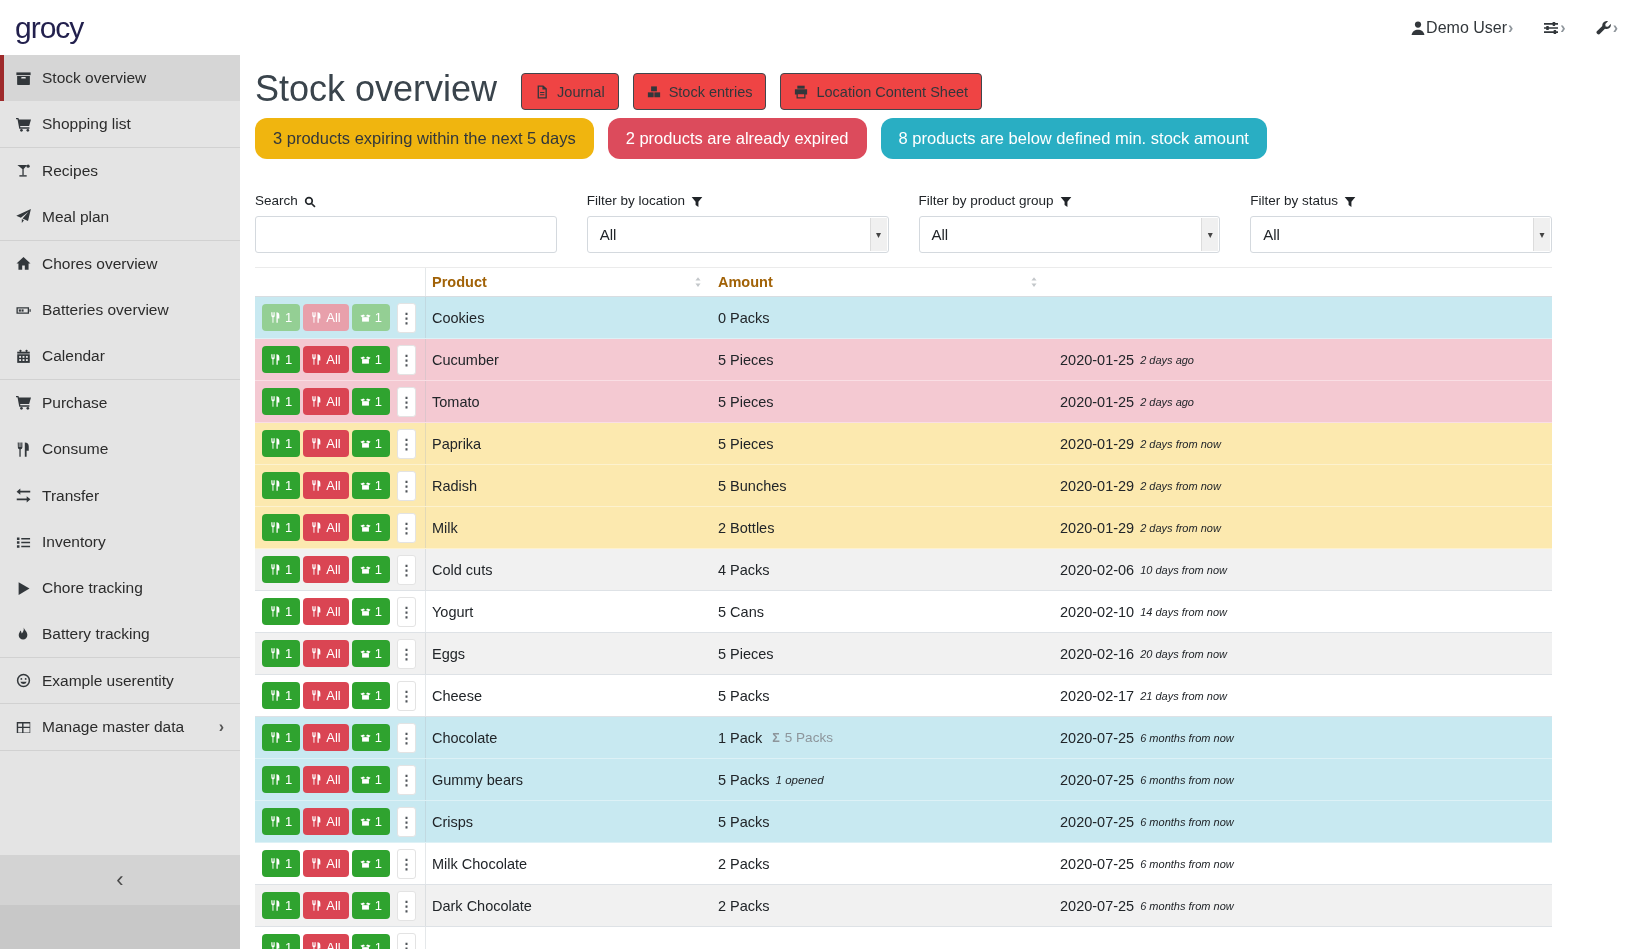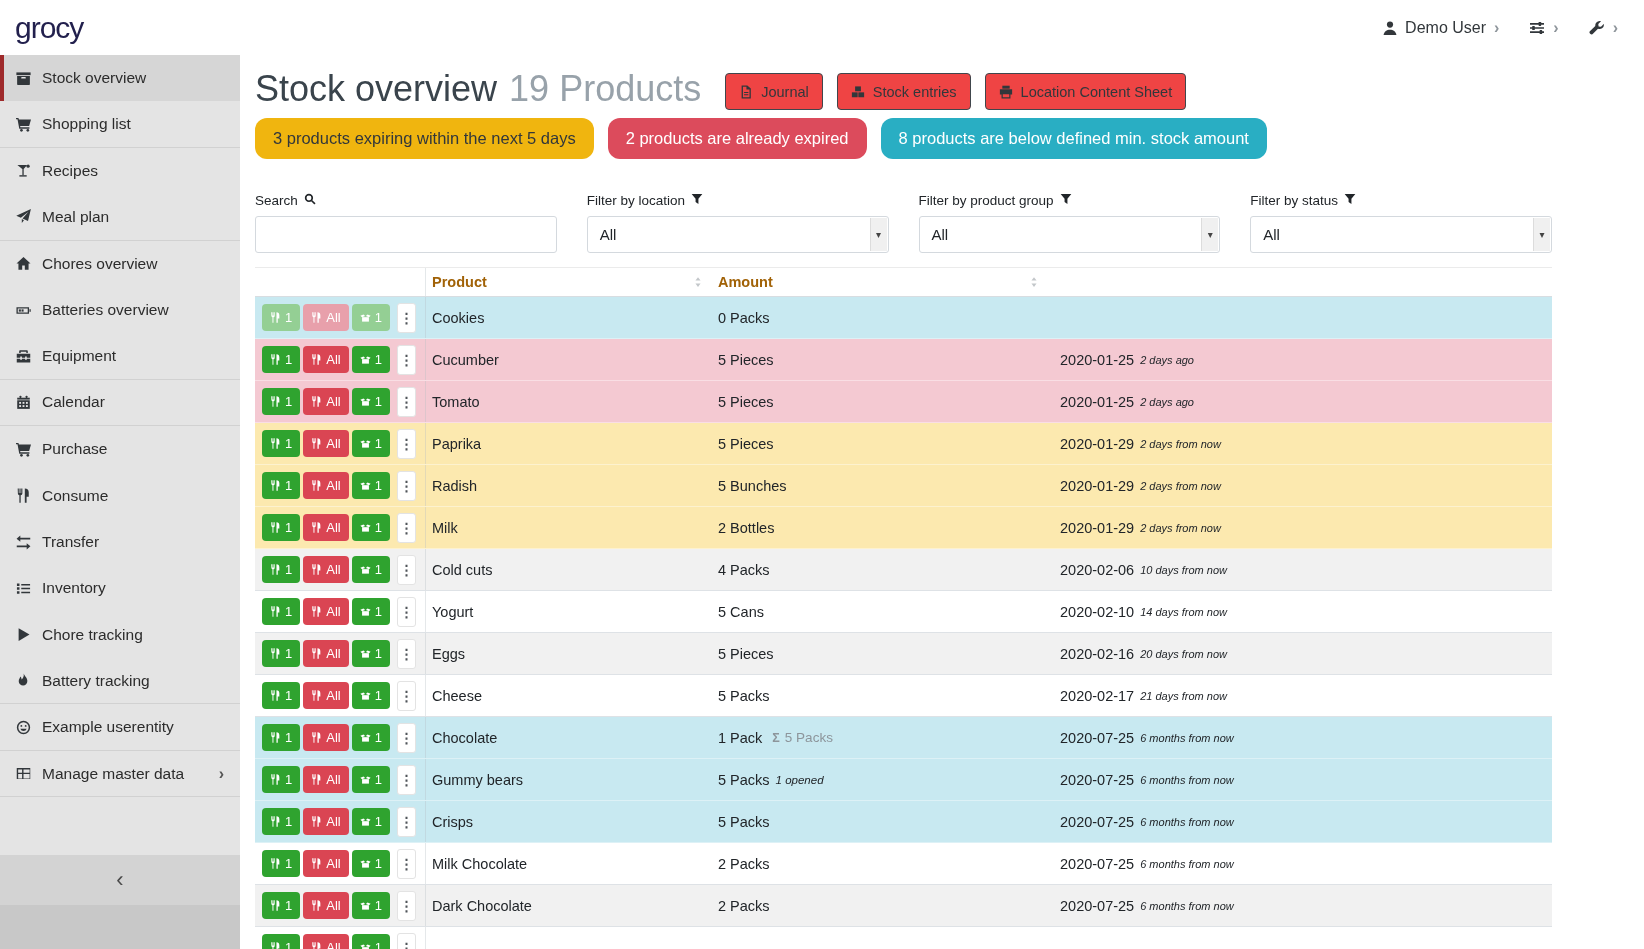--- a/index.html
+++ b/index.html
@@ -13,21 +13,21 @@
   body{width:1644px;height:949px;overflow:hidden;background:#fff;
        font-family:"Liberation Sans",sans-serif;color:#212529}
   svg{fill:currentColor}
   .icon{display:inline-flex}
   .icon svg{width:1em;height:1em;display:block}
 
   
   nav{display:flex;align-items:center;height:55px;padding:0 26px 0 15px;background:#fff}
   .logo{font-size:30px;font-weight:normal;color:var(--logo);letter-spacing:-1px;cursor:pointer}
   .nav-right{display:flex;gap:30px;align-items:center;margin-left:auto}
-  .nav-item{display:flex;align-items:center;gap:7px;font-size:16px;color:#32373b;cursor:pointer}
+  .nav-item{display:flex;align-items:center;font-size:16px;color:#32373b;cursor:pointer}
   .nav-item .icon{font-size:16px}
   .chev{color:#8e959b;font-size:16px;margin-left:1px;font-weight:bold}
 
   
   aside{position:fixed;top:55px;left:0;bottom:0;width:240px;background:#e4e4e4}
   .side-item{display:flex;align-items:center;height:46.4px;padding-left:16px;
              font-size:15.5px;color:#2c2c2c;cursor:pointer}
   .side-item .icon{width:26px;font-size:15px;color:#32373b}
   .side-item.divider{border-bottom:1px solid #d1d1d1}
   .side-item.active{background:#d6d6d6;border-left:4px solid var(--accent);padding-left:12px}
@@ -49,21 +49,21 @@
   .hbtn .icon{font-size:14px}
 
   .alerts{display:flex;gap:14px;margin-top:8px}
   .alert{display:inline-flex;align-items:center;padding:0 18px;height:41px;border-radius:12px;
          font-size:16.5px;font-weight:500;cursor:pointer}
   .alert.warning{background:var(--warning);color:#32373b}
   .alert.danger{background:var(--danger);color:#fff}
   .alert.info{background:var(--info);color:#fff}
 
   .filters{display:grid;grid-template-columns:repeat(4,1fr);gap:30px;margin-top:34px;width:1297px}
-  .flabel{display:flex;align-items:flex-start;gap:6px;font-size:13.5px;color:#212529;margin-bottom:8px}
+  .flabel{display:flex;align-items:flex-end;gap:6px;font-size:13.5px;color:#212529;margin-bottom:8px}
   .flabel .icon{font-size:12px;color:#212529}
   .inp{height:37px;width:100%;border:1px solid #d4d9de;border-radius:3px;padding:0 10px;
        font-size:15px;font-family:inherit}
   .sel{position:relative;height:37px;border:1px solid #d4d9de;border-radius:3px;background:#fff;
        display:flex;align-items:center;padding:0 26px 0 12px;font-size:15px;color:#212529;cursor:pointer}
   .sel .arrow{position:absolute;right:1px;top:1px;bottom:1px;width:17px;background:#f0f0f0;
               border-left:1px solid #dcdcdc;display:flex;align-items:center;justify-content:center;
               color:#444;font-size:10px}
 
   
@@ -189,30 +189,20 @@
             <rect x="14.4" y="6.6" width="1.3" height="2.8"></rect>
             <rect x="3" y="6.8" width="2.2" height="2.4"></rect>
             <rect x="5.9" y="6.8" width="2.2" height="2.4"></rect>
           </svg>
         </span>
         <span>Batteries overview</span>
       </div>
       <div class="side-item divider">
         <span class="icon">
           <svg viewBox="0 0 16 16">
-            <path d="M5 4.2V2.8h6v1.4h1.6V2.4c0-.6-.5-1.1-1.1-1.1H4.5c-.6 0-1.1.5-1.1 1.1v1.8z"></path>
-            <path d="M.8 5h14.4v4.3h-3.7V8H9.7v1.3H6.3V8H4.5v1.3H.8z"></path>
-            <path d="M.8 10.3h3.7v1.2h1.8v-1.2h3.4v1.2h1.8v-1.2h3.7v4.2H.8z"></path>
-          </svg>
-        </span>
-        <span>Equipment</span>
-      </div>
-      <div class="side-item divider">
-        <span class="icon">
-          <svg viewBox="0 0 16 16">
             <path d="M1.3 5.6h13.4v9.2H1.3z"></path>
             <path d="M1.3 2.9h13.4v2H1.3z"></path>
             <rect x="3.9" y="0.7" width="1.7" height="3.4" rx="0.5"></rect>
             <rect x="10.4" y="0.7" width="1.7" height="3.4" rx="0.5"></rect>
             <g fill="#e4e4e4">
               <rect x="3.4" y="7.4" width="2" height="2"></rect>
               <rect x="7" y="7.4" width="2" height="2"></rect>
               <rect x="10.6" y="7.4" width="2" height="2"></rect>
               <rect x="3.4" y="10.8" width="2" height="2"></rect>
               <rect x="7" y="10.8" width="2" height="2"></rect>
@@ -297,21 +287,20 @@
     <div class="collapse-bar">
       <span>‹</span>
     </div>
     <div class="strip"></div>
   </div>
 </aside>
 
 <main>
   <header class="page-head">
     <h1>Stock overview</h1>
-    <span class="count">19 Products</span>
     <div id="head-buttons">
         <button class="hbtn">
           <span class="icon">
             <svg viewBox="0 0 16 16">
               <path d="M3 .5h6.5L13.5 4v11.5H3zm1.5 1.5v12h7.5V5H8.5V2zM5.8 7.9h4.9v1.2H5.8zm0 2.6h4.9v1.2H5.8z" fill-rule="evenodd"></path>
             </svg>
           </span>
           <span>Journal</span>
         </button>
         <button class="hbtn">

